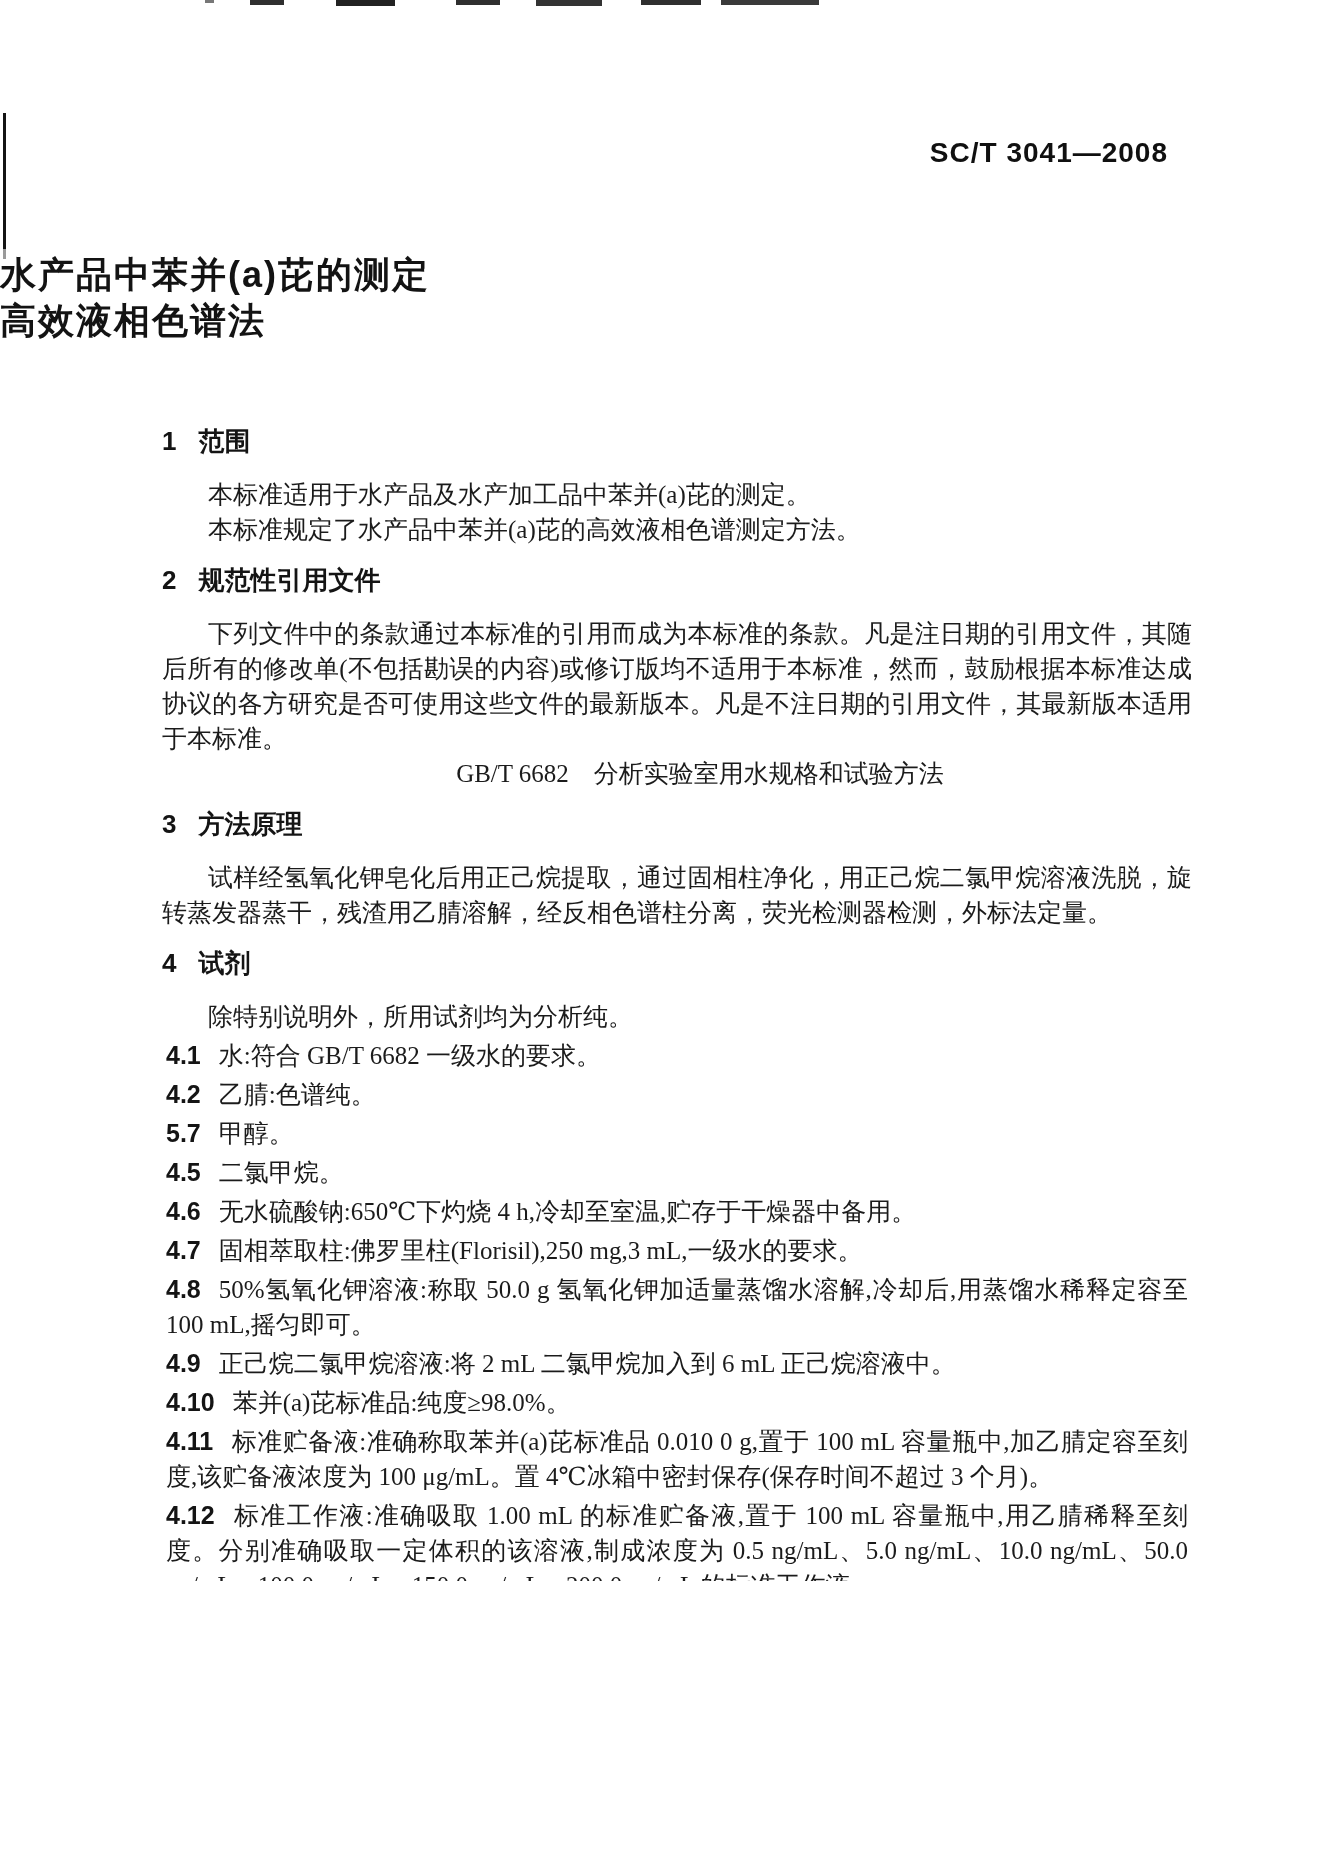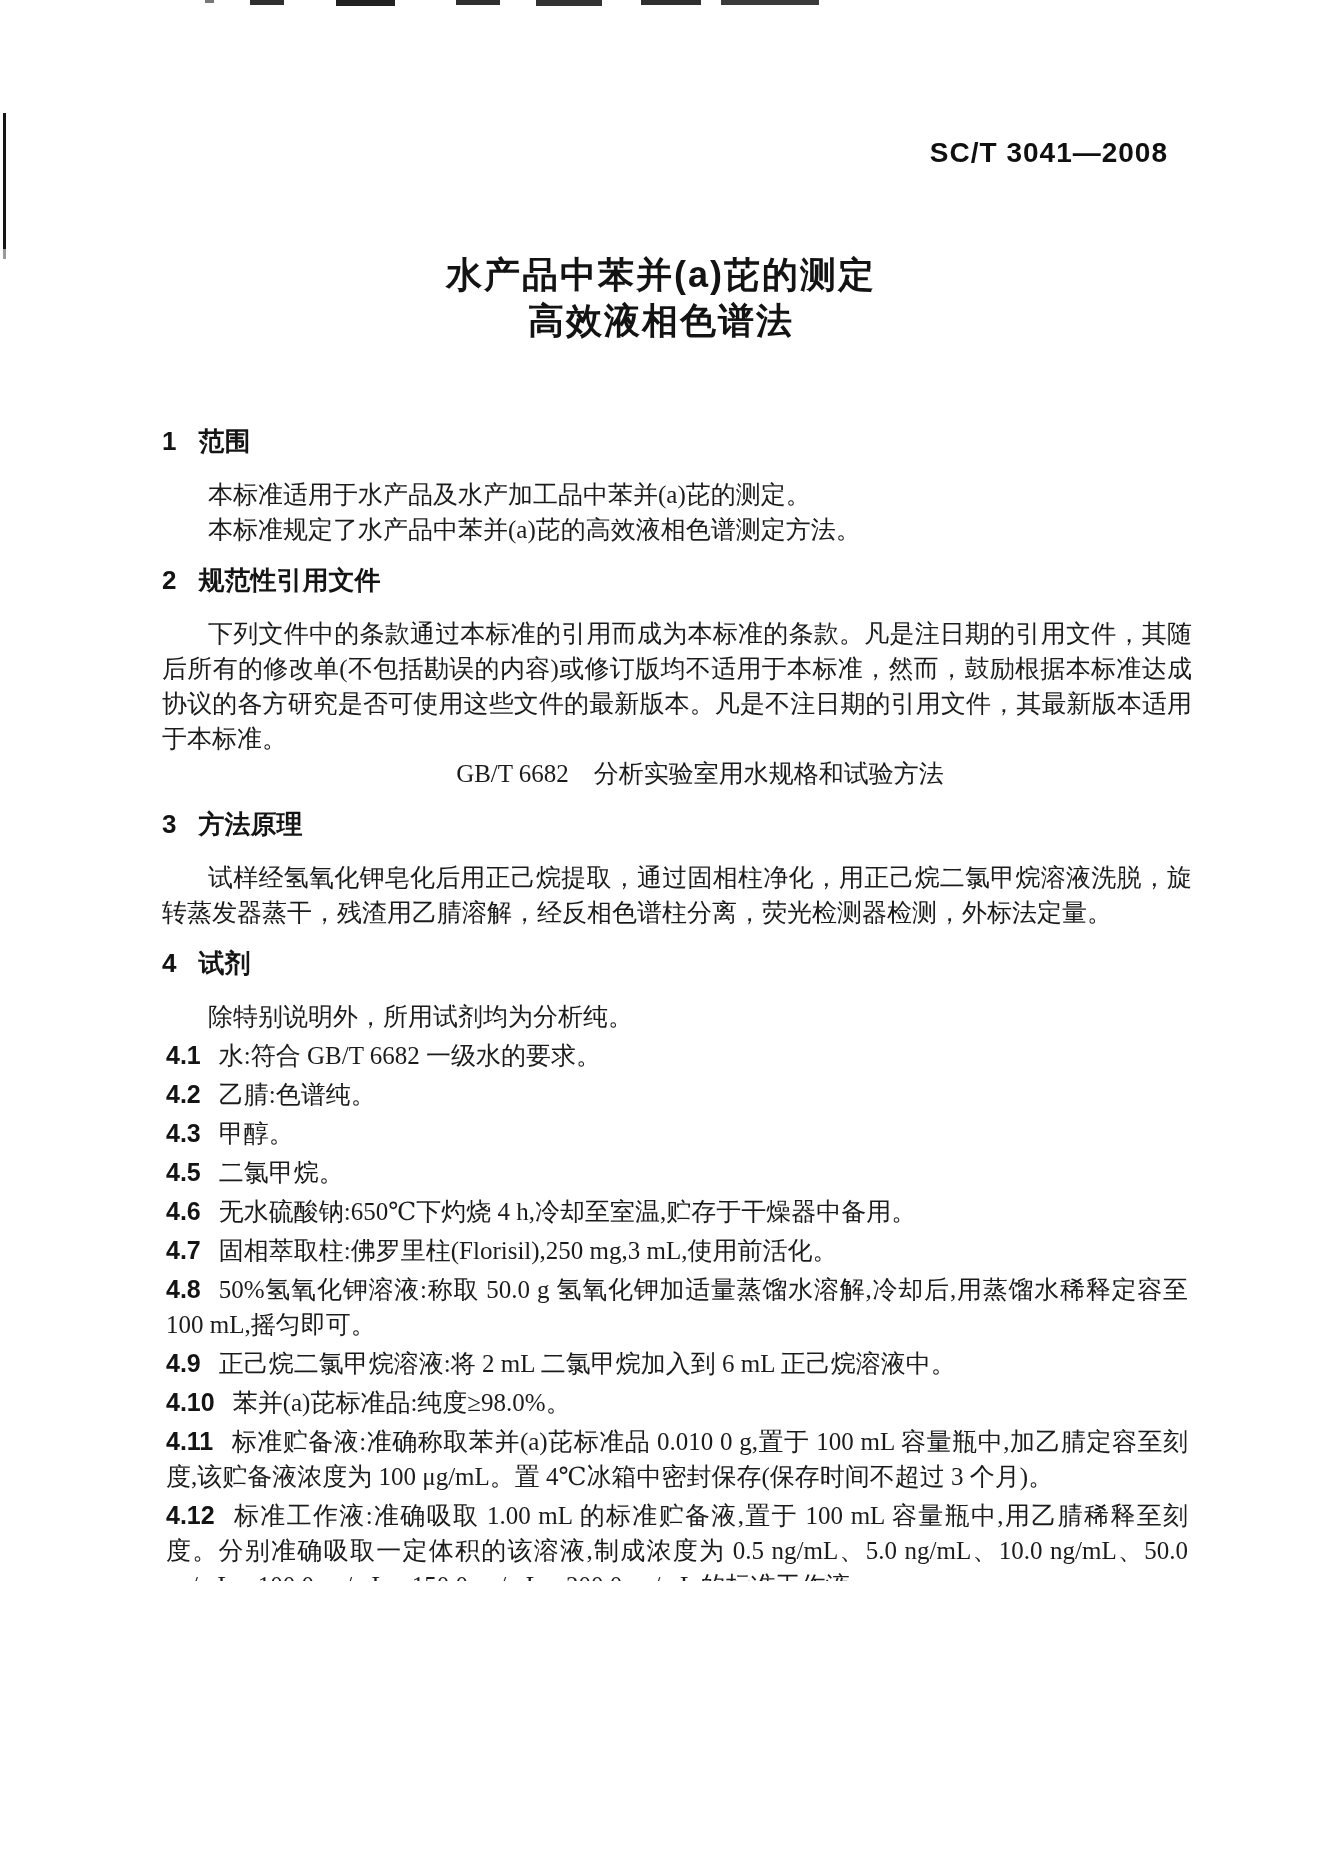--- a/index.html
+++ b/index.html
@@ -40,21 +40,20 @@
   }
 
   
   .std-no {
     position: absolute; top: 137px; right: 154px;
     font-family: "Liberation Sans", "DejaVu Sans", sans-serif;
     font-weight: bold; font-size: 28px; letter-spacing: 1px; color: #101010;
   }
   .doc-title {
     position: absolute; top: 252px; left: 0; width: 100%;
-    text-align: center;
     font-family: "Liberation Sans", "DejaVu Sans", sans-serif;
     font-weight: bold; font-size: 36px; line-height: 46px;
     letter-spacing: 2px; color: #131313;
   }
 
   
   .content {
     position: absolute; left: 162px; top: 408px; width: 1030px;
     font-size: 25px; line-height: 35px;
   }
@@ -127,24 +126,24 @@
     </div>
     <p class="para">试样经氢氧化钾皂化后用正己烷提取，通过固相柱净化，用正己烷二氯甲烷溶液洗脱，旋转蒸发器蒸干，残渣用乙腈溶解，经反相色谱柱分离，荧光检测器检测，外标法定量。</p>
 
     <div class="sec-h">
       <span class="no">4</span><span>试剂</span>
     </div>
     <p class="para">除特别说明外，所用试剂均为分析纯。</p>
 
     <div class="item"><span class="no">4.1</span><span>水:符合 GB/T 6682 一级水的要求。</span></div>
     <div class="item"><span class="no">4.2</span><span>乙腈:色谱纯。</span></div>
-    <div class="item"><span class="no">4.3</span><span>甲醇。</span></div>
+    <div class="item"><span class="no">5.7</span><span>甲醇。</span></div>
     <div class="item"><span class="no">4.5</span><span>二氯甲烷。</span></div>
     <div class="item"><span class="no">4.6</span><span>无水硫酸钠:650℃下灼烧 4 h,冷却至室温,贮存于干燥器中备用。</span></div>
-    <div class="item"><span class="no">4.7</span><span>固相萃取柱:佛罗里柱(Florisil),250 mg,3 mL,使用前活化。</span></div>
+    <div class="item"><span class="no">4.7</span><span>固相萃取柱:佛罗里柱(Florisil),250 mg,3 mL,一级水的要求。</span></div>
     <div class="item"><span class="no">4.8</span><span>50%氢氧化钾溶液:称取 50.0 g 氢氧化钾加适量蒸馏水溶解,冷却后,用蒸馏水稀释定容至 100 mL,摇匀即可。</span></div>
     <div class="item"><span class="no">4.9</span><span>正己烷二氯甲烷溶液:将 2 mL 二氯甲烷加入到 6 mL 正己烷溶液中。</span></div>
     <div class="item"><span class="no">4.10</span><span>苯并(a)芘标准品:纯度≥98.0%。</span></div>
     <div class="item"><span class="no">4.11</span><span>标准贮备液:准确称取苯并(a)芘标准品 0.010 0 g,置于 100 mL 容量瓶中,加乙腈定容至刻度,该贮备液浓度为 100 μg/mL。置 4℃冰箱中密封保存(保存时间不超过 3 个月)。</span></div>
     <div class="item"><span class="no">4.12</span><span>标准工作液:准确吸取 1.00 mL 的标准贮备液,置于 100 mL 容量瓶中,用乙腈稀释至刻度。分别准确吸取一定体积的该溶液,制成浓度为 0.5 ng/mL、5.0 ng/mL、10.0 ng/mL、50.0 ng/mL、100.0 ng/mL、150.0 ng/mL、200.0 ng/mL 的标准工作液。</span></div>
 
     <div class="sec-h">
       <span class="no">5</span><span>仪器设备</span>
     </div>
     <div class="item"><span class="no">5.1</span><span>高效液相色谱仪:配荧光检测器。</span></div>

